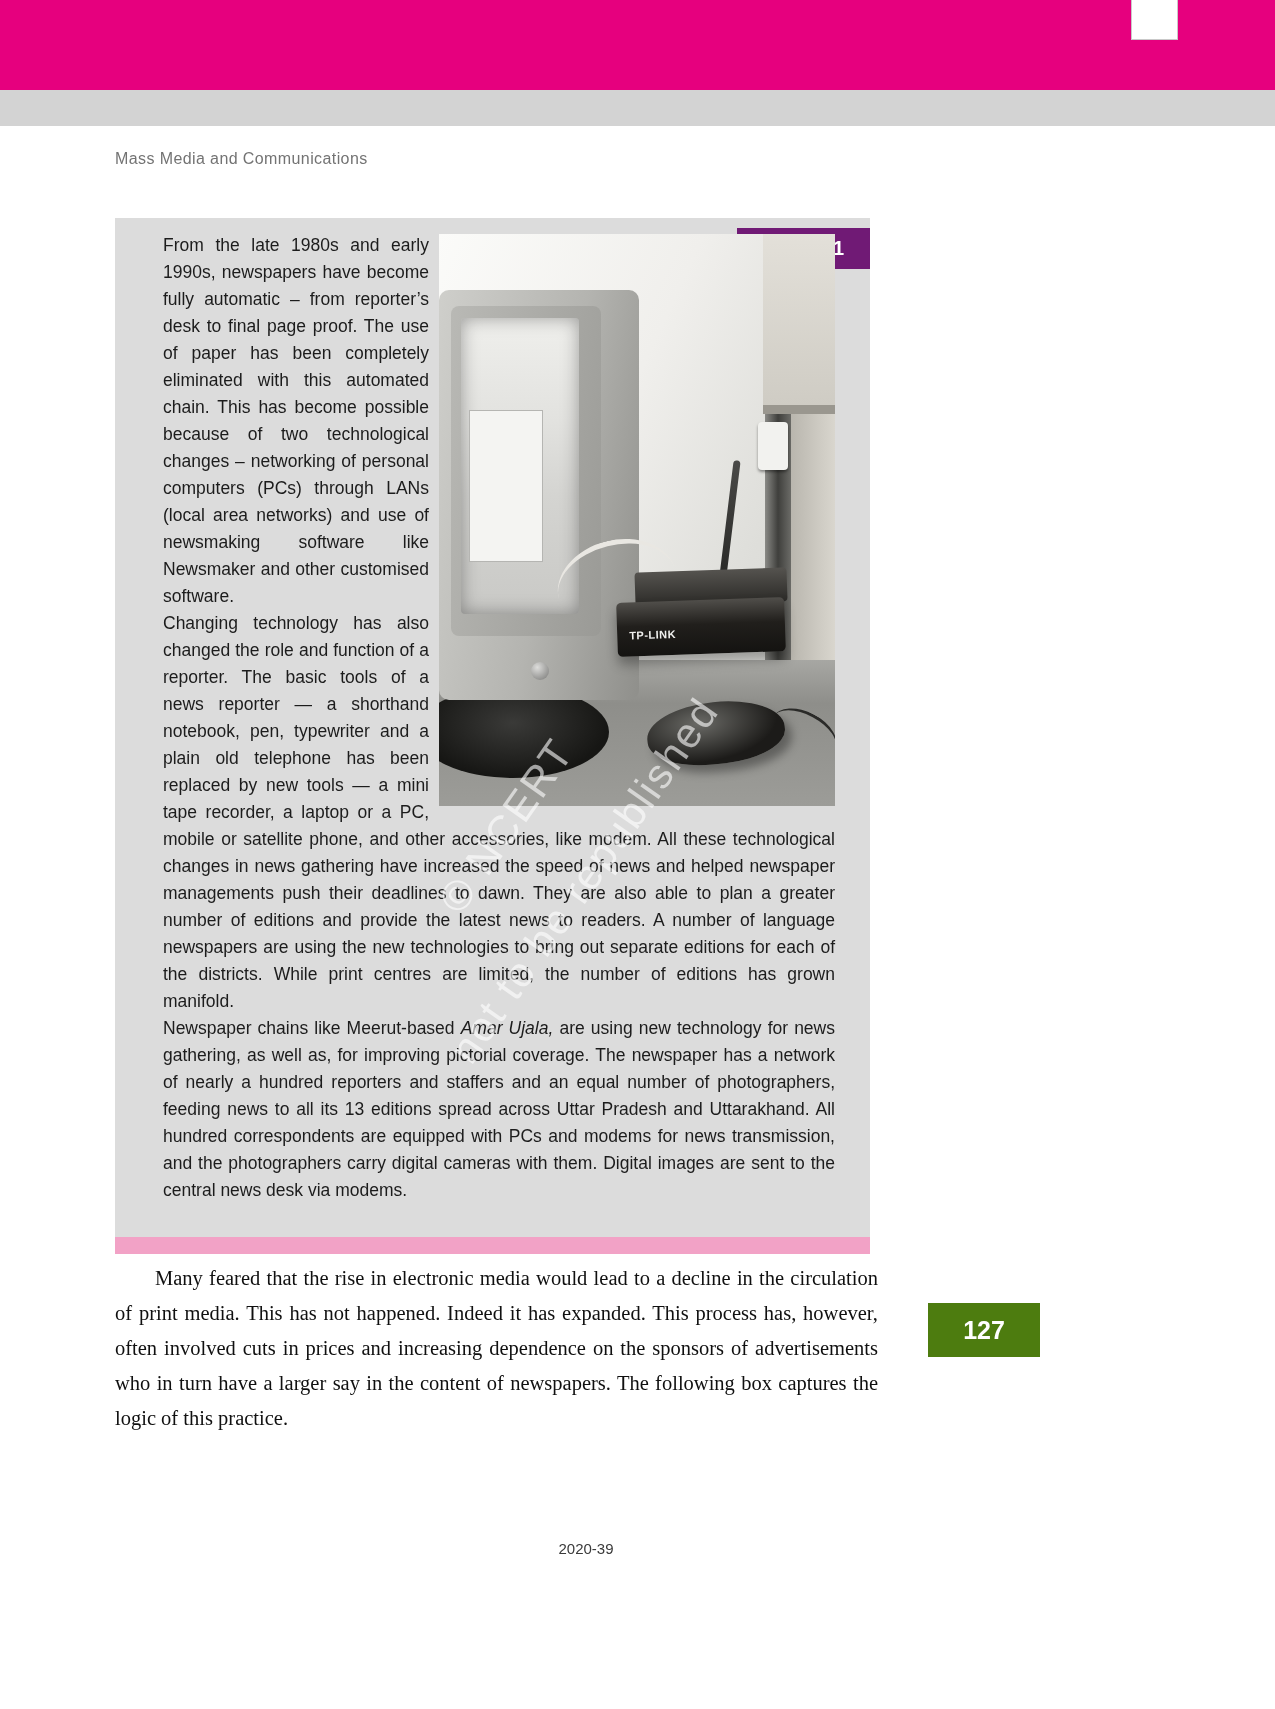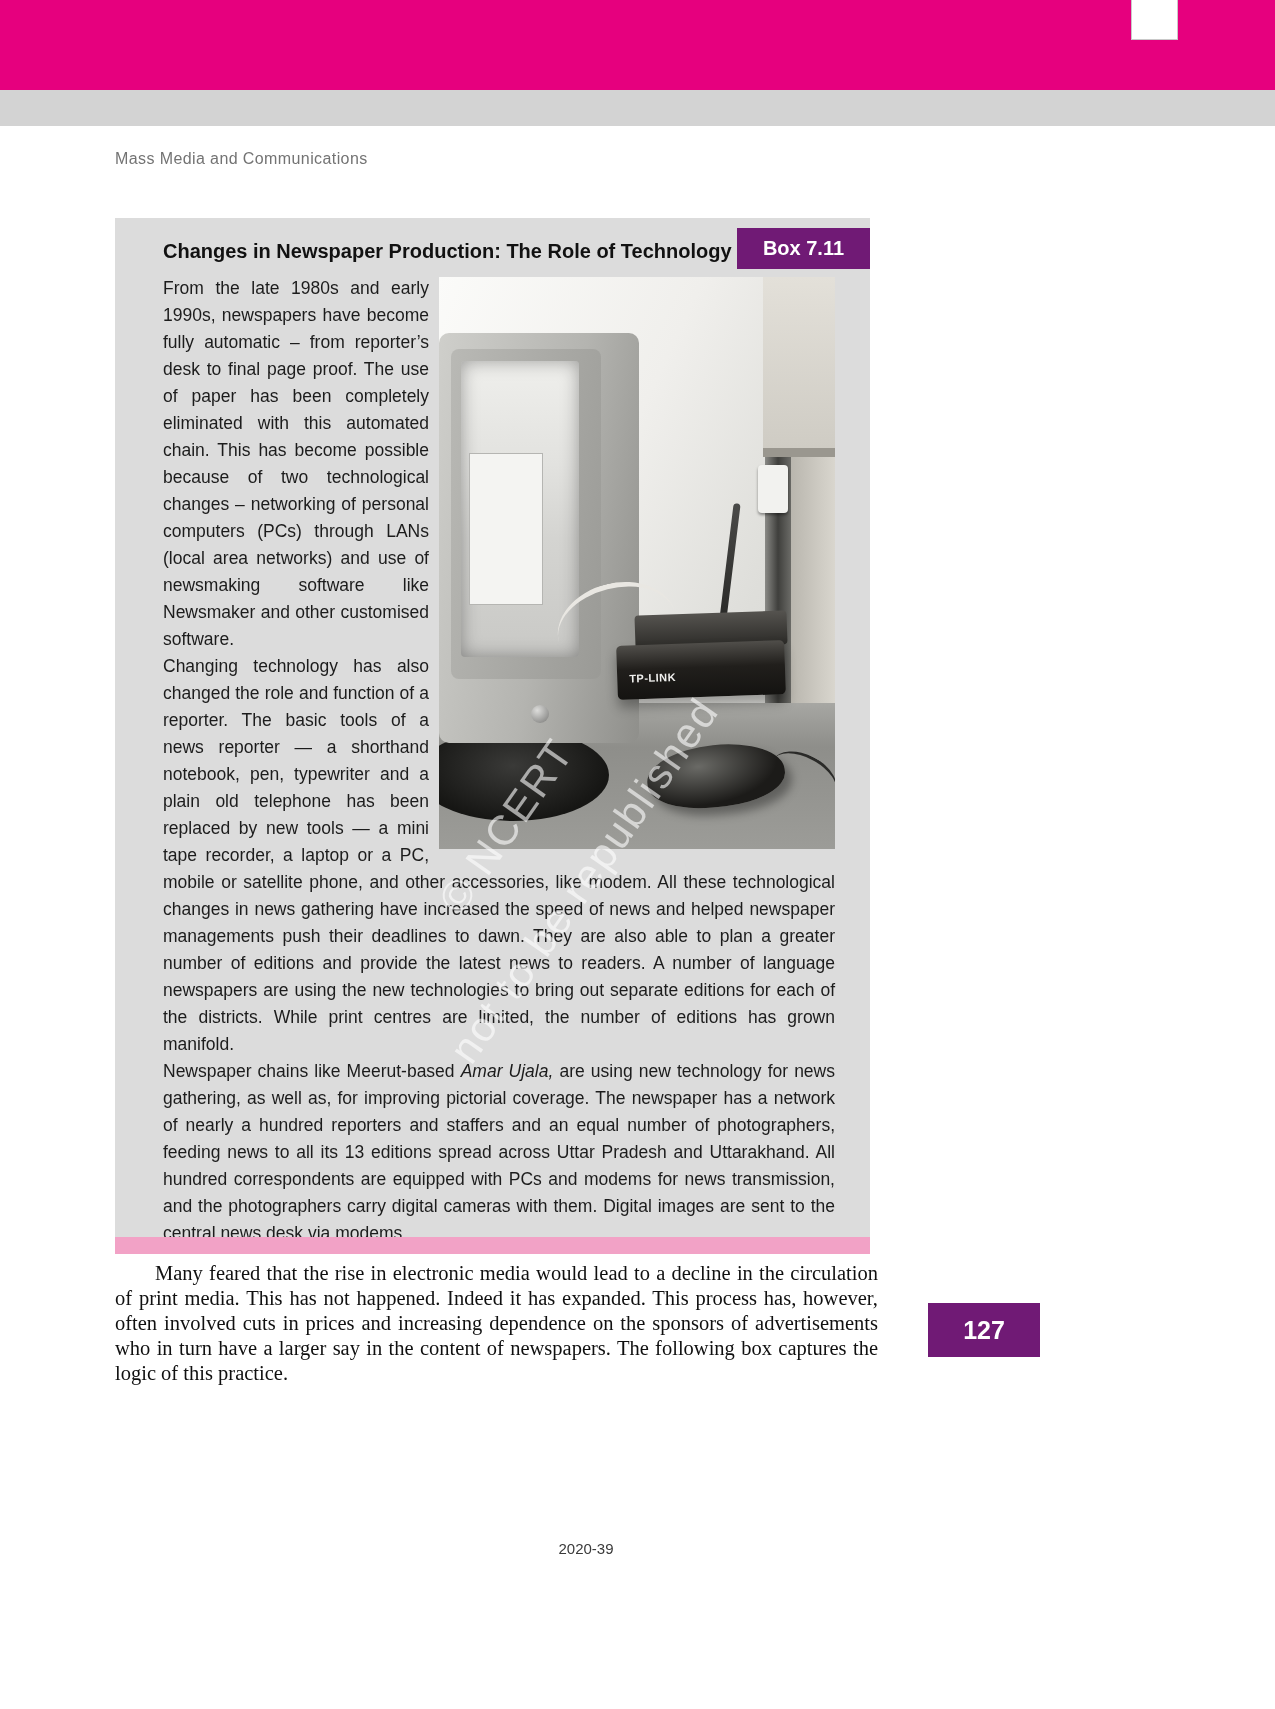--- a/index.html
+++ b/index.html
@@ -43,37 +43,36 @@
   .ph-mouse-cable{position:absolute;left:330px;top:478px;width:70px;height:40px;border-top:3px solid #2a2a28;border-radius:50% 50% 0 0;transform:rotate(28deg);}
   .ph-mouse{position:absolute;left:208px;top:468px;width:138px;height:62px;border-radius:55% 55% 50% 50%;transform:rotate(-6deg);
             background:radial-gradient(ellipse at 38% 32%,#6a6a66,#1c1b19 65%);box-shadow:6px 8px 10px rgba(0,0,0,0.35);}
 
   .watermark{position:absolute;left:180px;top:540px;width:500px;text-align:center;transform:rotate(-55deg);
              color:rgba(255,255,255,0.6);font-size:42px;letter-spacing:2px;z-index:6;pointer-events:none;}
   .watermark span{display:block;line-height:95px;white-space:nowrap;}
 
   .pink-bar{position:absolute;left:115px;top:1237px;width:755px;height:17px;background:#f2a2c6;}
   .body-para{position:absolute;left:115px;top:1261px;width:763px;font-family:"Liberation Serif",serif;
-             font-size:20.5px;line-height:25px;text-align:justify;color:#101010;text-indent:40px;}
+             font-size:20.5px;line-height:35px;text-align:justify;color:#101010;text-indent:40px;}
   .page-num{position:absolute;left:928px;top:1303px;width:112px;height:54px;background:#a8a8a8;color:#fff;
             font-weight:bold;font-size:25px;display:flex;align-items:center;justify-content:center;}
   .footer{position:absolute;left:0;top:1540px;width:1172px;text-align:center;font-size:15px;color:#3a3a3a;}
   i{}
 </style>
 </head>
 <body>
 
 <div class="top-bar" style="background: rgb(230, 0, 126);"></div>
 <div class="corner-notch"></div>
 <div class="gray-band"></div>
 <div class="running-header">Mass Media and Communications</div>
 
 <div class="box" style="background: rgb(220, 220, 220);">
   <div class="box-label" style="background: #701a75;">Box 7.11</div>
-  <div class="box-title">Changes in Newspaper Production: The Role of Technology</div>
 
   <div class="box-body">
     <div class="photo">
       <div class="ph-gap"></div>
       <div class="ph-shelf"></div>
       <div class="ph-panel"></div>
       <div class="ph-outlet"></div>
       <div class="ph-desk"></div>
       <div class="ph-base"></div>
       <div class="ph-monitor">
@@ -100,14 +99,14 @@
   </div>
 
   <div class="watermark">
     <span>© NCERT</span>
     <span>not to be republished</span>
   </div>
 </div>
 
 <div class="pink-bar" style="background: rgb(242, 162, 198);"></div>
 <div class="body-para">Many feared that the rise in electronic media would lead to a decline in the circulation of print media. This has not happened. Indeed it has expanded. This process has, however, often involved cuts in prices and increasing dependence on the sponsors of advertisements who in turn have a larger say in the content of newspapers. The following box captures the logic of this practice.</div>
-<div class="page-num" style="background: #701a75;">127</div>
+<div class="page-num" style="background: #4d7c0f;">127</div>
 <div class="footer">2020-39</div>
 
 </body></html>

